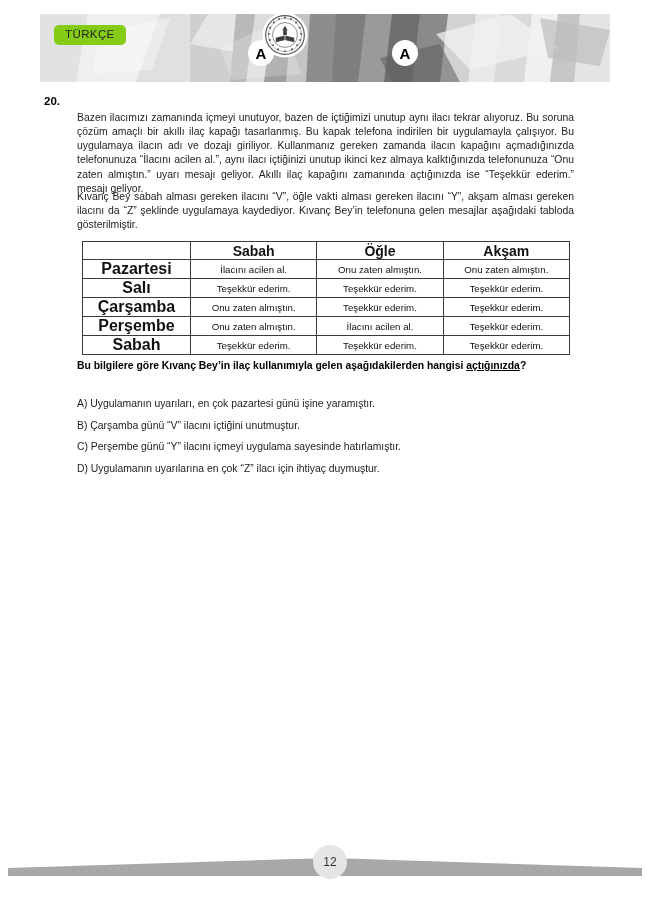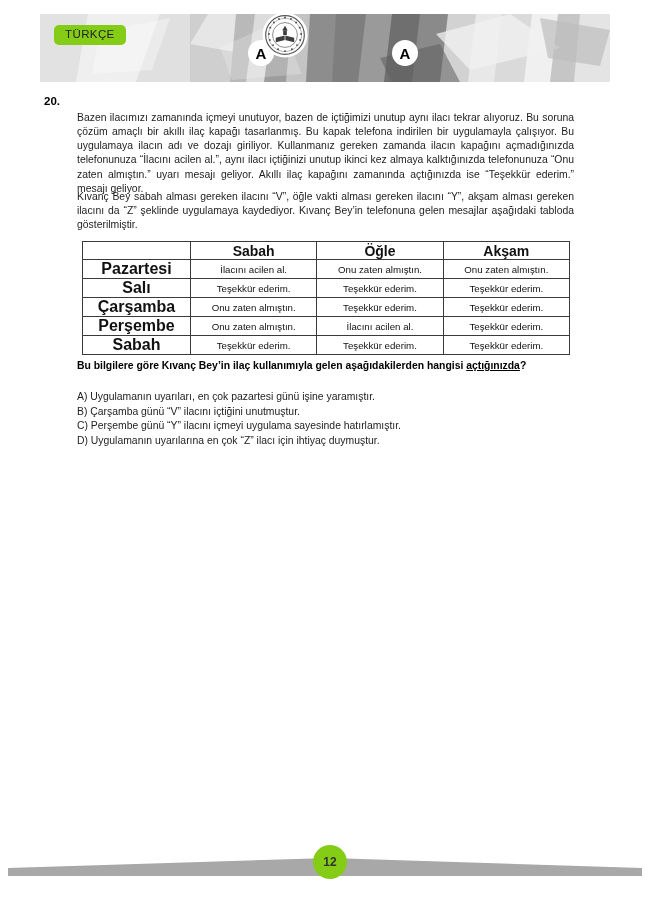--- a/index.html
+++ b/index.html
@@ -139,45 +139,44 @@
 
   .options {
     position: absolute;
     left: 77px;
     top: 390px;
     width: 500px;
     font-size: 10.4px;
     line-height: 14.6px;
     color: #1c1c1c;
   }
-  .options div { white-space: nowrap; }
+  .options div { white-space: nowrap; margin-top: 7px; }
 
   
   .footer-wrap {
     position: absolute;
     left: 0;
     top: 840px;
     width: 650px;
     height: 50px;
   }
   .footer-wrap svg { display: block; }
   .page-circle {
     position: absolute;
     left: 313px;
     top: 845px;
     width: 34px;
     height: 34px;
     border-radius: 50%;
-    background: #84cc16;
+    background: #e5e5e5;
     display: flex;
     align-items: center;
     justify-content: center;
     font-size: 12px;
     color: #333;
-    font-weight: bold;
   }
 </style>
 </head>
 <body>
 
 <div class="header-band">
   <svg class="facets" viewBox="0 0 570 68" preserveAspectRatio="none">
     <rect x="0" y="0" width="570" height="68" fill="#e9e9e9"></rect>
     <polygon points="0,0 48,0 36,68 0,68" fill="#e2e2e2"></polygon>
     <polygon points="48,0 120,0 96,68 36,68" fill="#efefef"></polygon>

